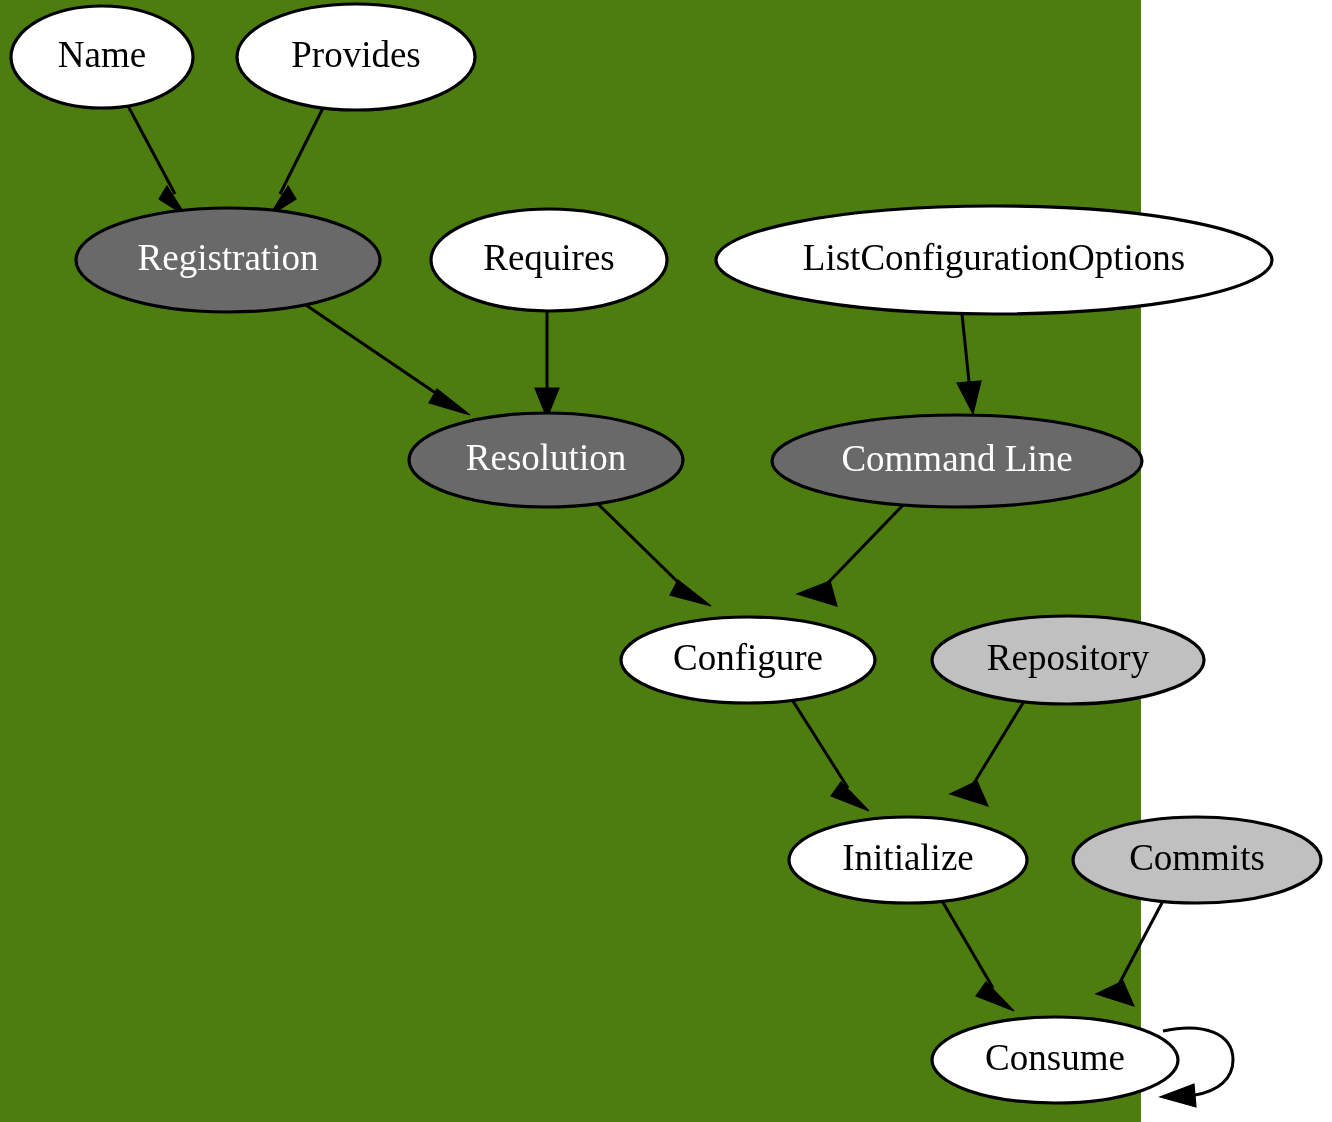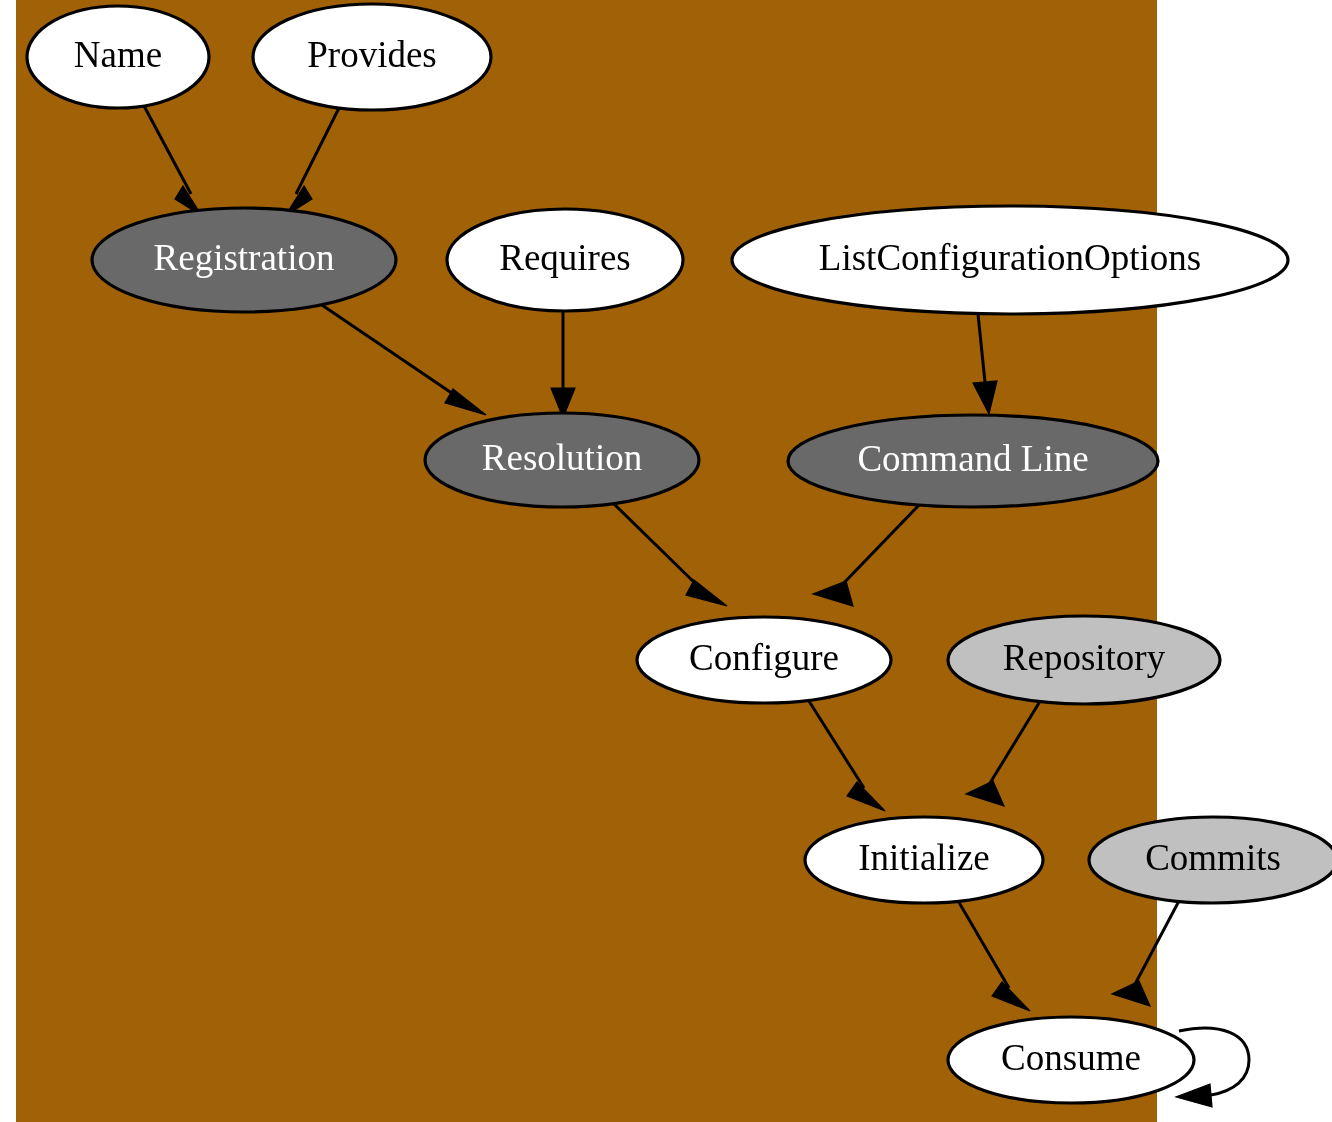--- a/index.html
+++ b/index.html
@@ -11,22 +11,21 @@
   body {
     width: 1332px;
     height: 1122px;
     font-family: "Liberation Serif", "DejaVu Serif", serif;
     overflow: hidden;
   }
   #graph-canvas {
     position: relative;
     width: 1141px;
     height: 1122px;
-    background: #a16207;
-    margin-left: 16px;
+    background: #4d7c0f;
   }
   svg.graph-svg {
     position: absolute;
     top: 0;
     left: 0;
     width: 1332px;
     height: 1122px;
     display: block;
   }
   .node-ellipse {

